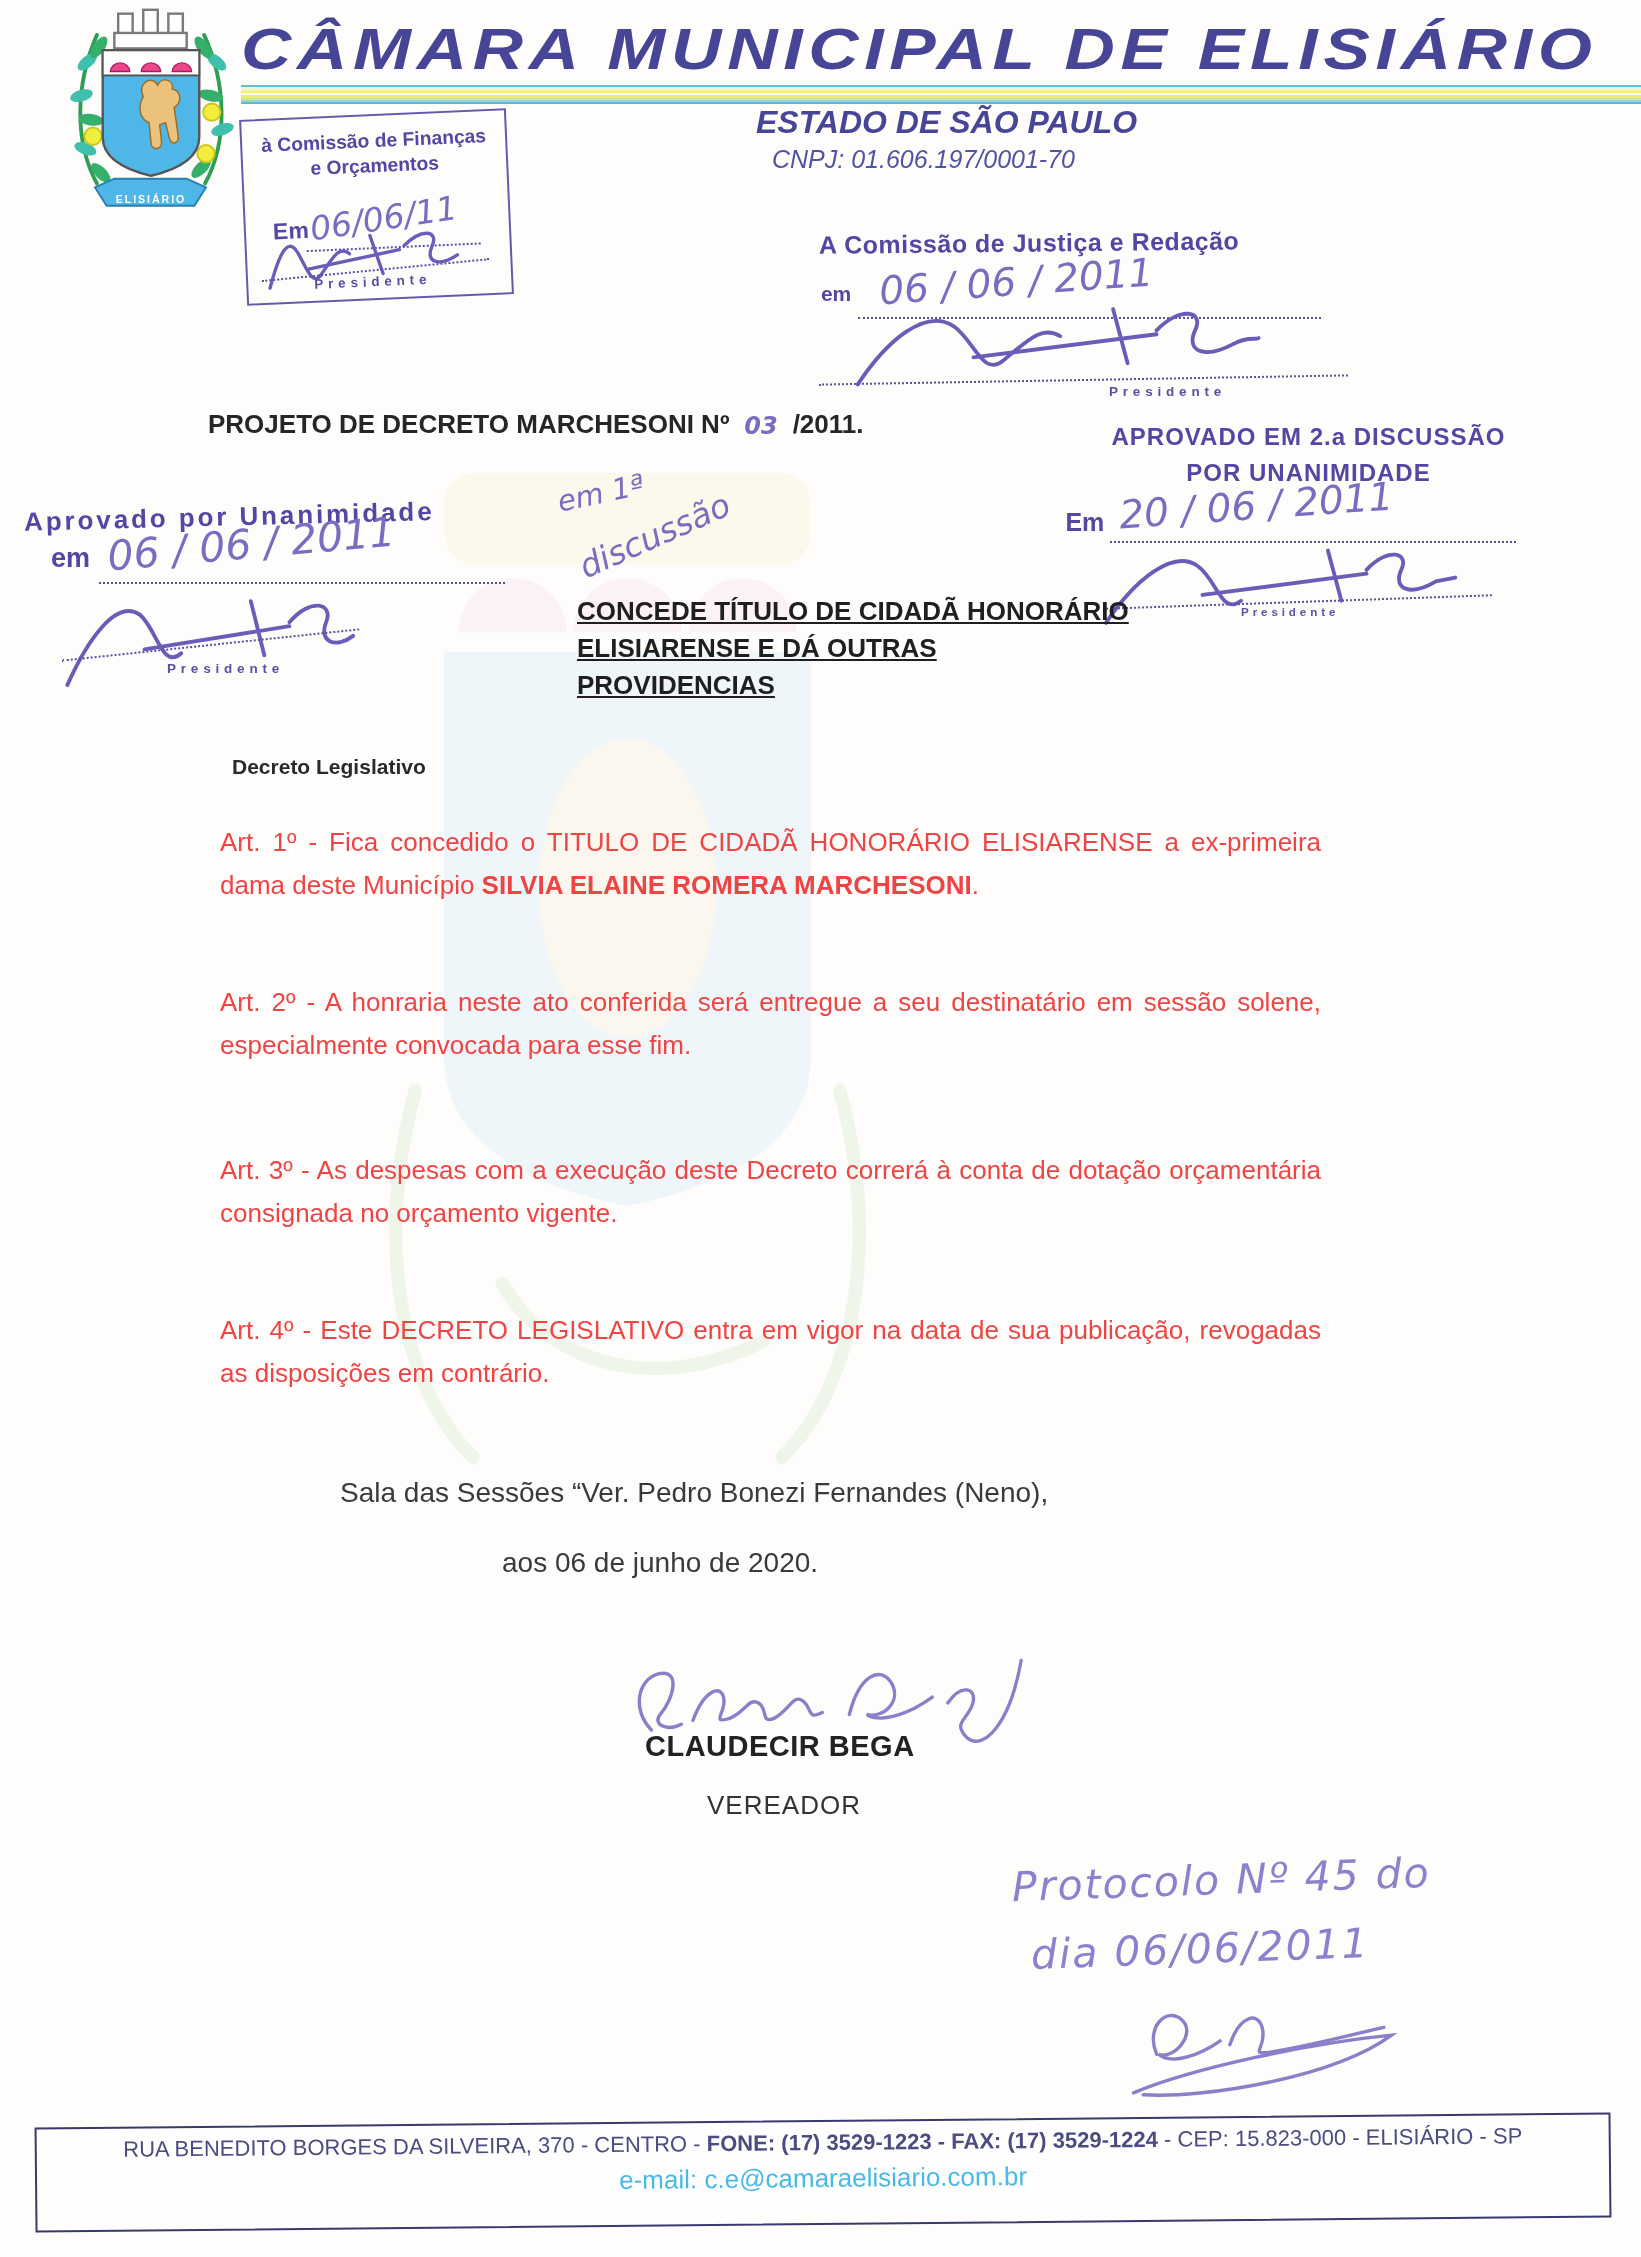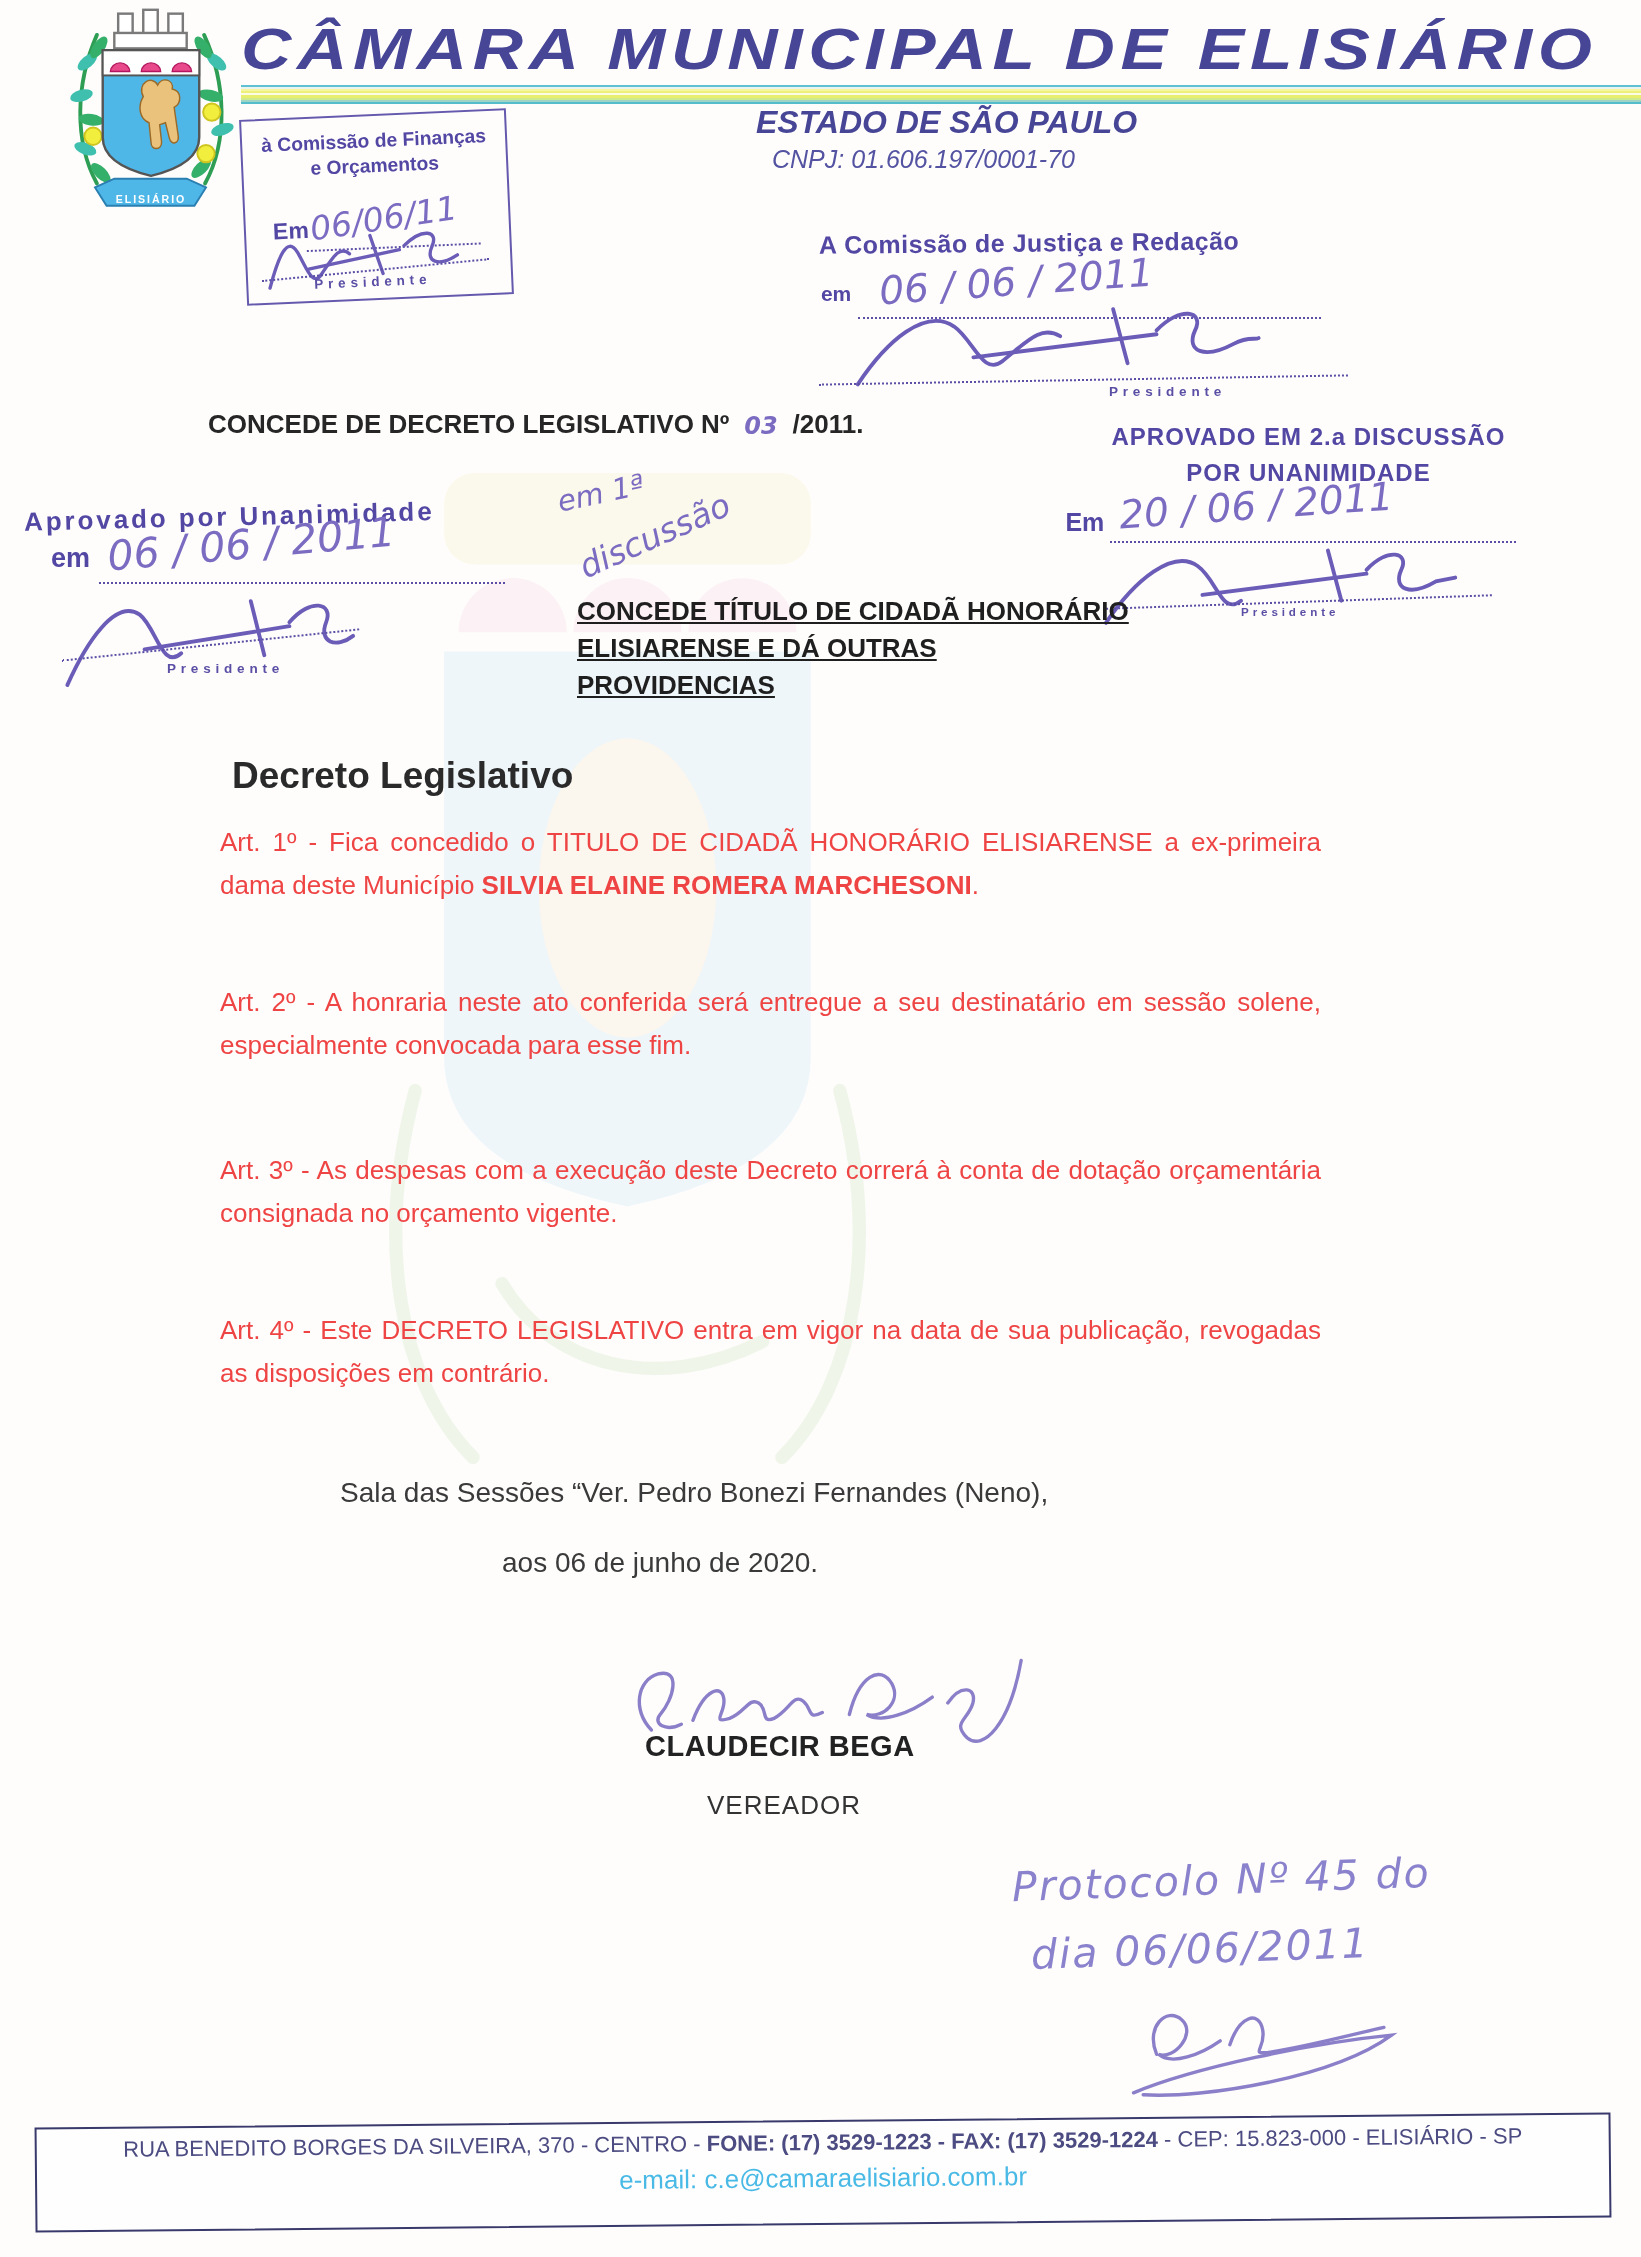--- a/index.html
+++ b/index.html
@@ -17,21 +17,21 @@
   .cnpj{font-size:25px;font-style:italic;color:#5353a2;white-space:nowrap;}
   
   .stamp{color:#5347a4;font-weight:bold;}
   .stampbox{border:2.9px solid rgba(83,71,164,.9);}
   .presid{font-size:13.5px;font-weight:bold;letter-spacing:4.8px;color:#5a4fa5;white-space:nowrap;}
   .dotted{border-bottom:2.9px dotted #5a4fa5;height:0;}
   .ink{font-family:"DejaVu Sans",sans-serif;font-style:italic;color:#7b6cc2;white-space:nowrap;}
   .ink-light{color:#8a82cc;}
   .projeto{font-size:26px;font-weight:bold;color:#262626;white-space:nowrap;}
   .subject{font-size:26px;font-weight:bold;color:#1f1f1f;line-height:37px;}
-  .heading{font-size:37px;font-weight:bold;color:#2a2a2a;}
+  .heading{font-size:21px;font-weight:bold;color:#2a2a2a;}
   .art{font-size:26px;line-height:43px;color:#ef4444;text-align:justify;}
   .center-line{font-size:28px;color:#3a3a3a;white-space:nowrap;}
   .signer{font-size:29px;font-weight:bold;color:#222;letter-spacing:0.5px;white-space:nowrap;}
   .role{font-size:26px;color:#333;letter-spacing:1px;white-space:nowrap;}
   
   .footer{border:2.9px solid #39396b;text-align:center;padding-top:7.7px;background:rgba(255,255,255,.6);}
   .f-line1{font-size:22px;color:#4c4c82;white-space:nowrap;}
   .f-line2{font-size:26px;color:#49b9e6;margin-top:7.7px;}
   .b{font-weight:bold;}
 </style>
@@ -133,21 +133,21 @@
         <path d="M140,72 L330,48"></path>
         <path d="M285,22 L300,78"></path>
         <path d="M330,44 C355,18 380,24 370,44 C360,66 380,74 410,58 C425,50 432,54 436,52"></path>
       </g>
     </svg>
     <div class="dotted abs" style="left:0px;top:151px;width:529px;transform:rotate(-1deg);"></div>
     <div class="presid abs" style="left:290px;top:156px;">Presidente</div>
   </div>
 
   <div class="abs projeto" style="left:208px;top:409px;">
-    <span>CONCEDE DE DECRETO LEGISLATIVO  Nº</span>
+    <span>PROJETO DE DECRETO MARCHESONI  Nº</span>
     <span class="ink" style="font-size:24px;position:relative;top:1px;margin:0 7.7px;font-style:italic;">03</span>
     <span>/2011.</span>
   </div>
 
   <div class="abs" style="left:1048px;top:423px;width:521px;height:203px;">
     <div class="stamp" style="font-size:24px;text-align:center;letter-spacing:1px;">APROVADO EM 2.a DISCUSSÃO</div>
     <div class="stamp" style="font-size:24px;text-align:center;letter-spacing:1px;margin-top:7.7px;">POR UNANIMIDADE</div>
     <span class="stamp abs" style="left:17.4px;top:85px;font-size:25px;">Em</span>
     <span class="ink abs" style="left:71px;top:60px;font-size:39px;transform:rotate(-4deg);">20 / 06 / 2011</span>
     <div class="dotted abs" style="left:62px;top:118px;width:406px;"></div>

